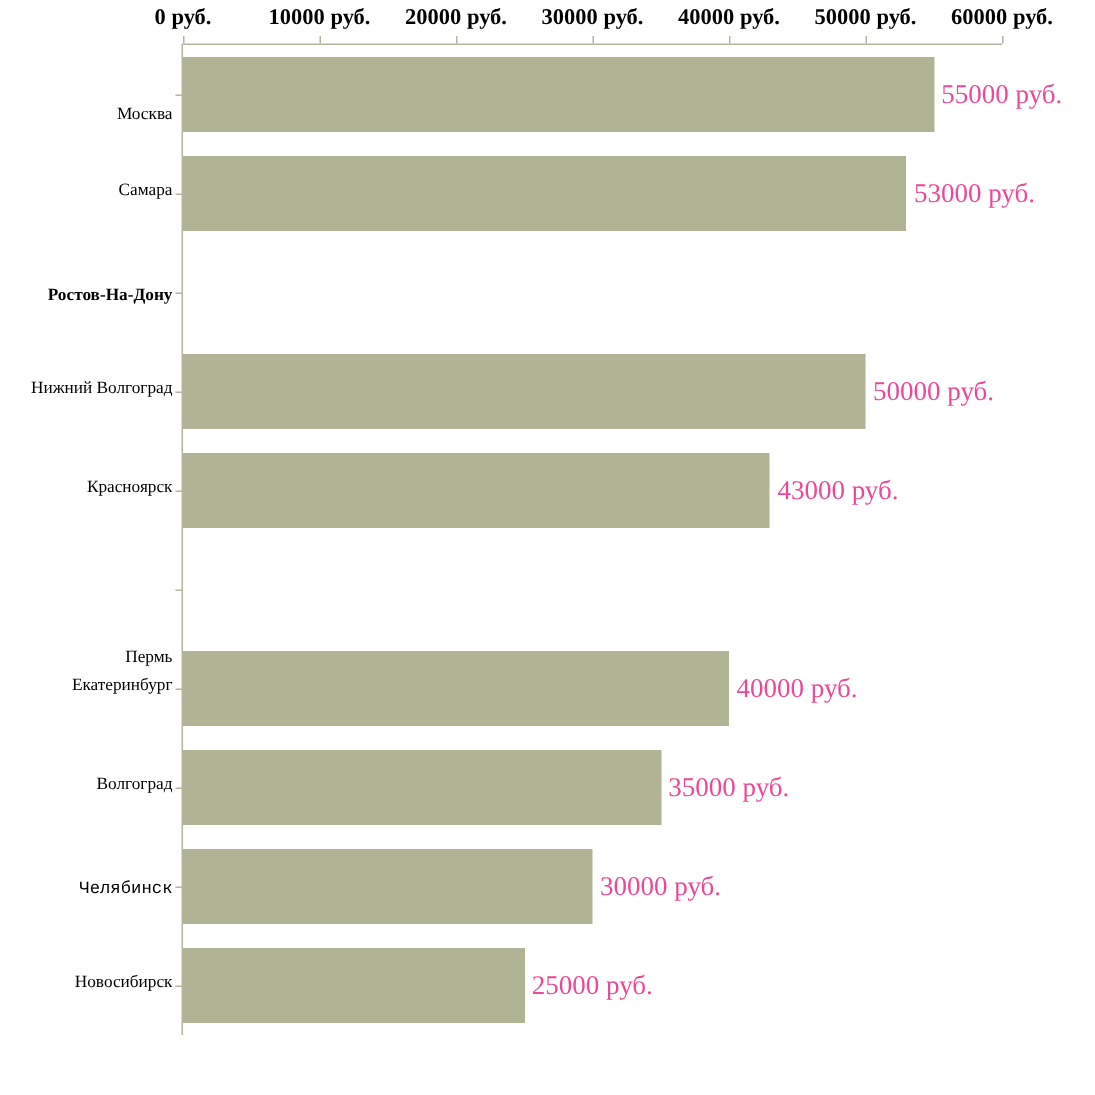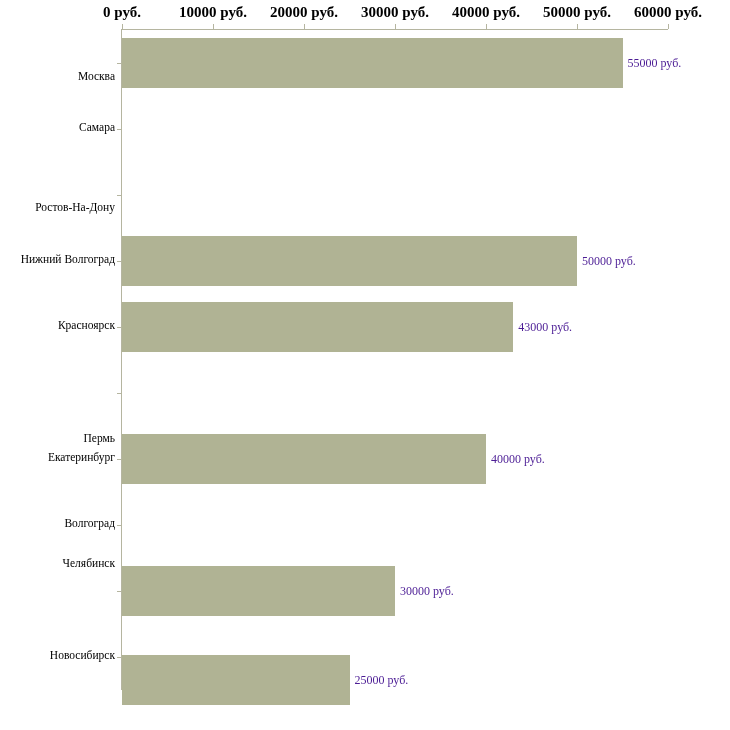--- a/index.html
+++ b/index.html
@@ -67,23 +67,23 @@
   .bar {
     position: absolute;
     left: 0;
     background: #b0b394;
     height: 100%;
   }
   .bar-value {
     position: absolute;
     top: 50%;
     transform: translateY(-50%);
-    font-size: 12px;
+    font-size: 18px;
     white-space: nowrap;
-    color: #4c1d95;
+    color: #ec4899;
     padding-left: 5px;
   }
   .cat-label-wrap {
     position: absolute;
     left: 0;
     top: 30px;
     width: 115px;
     height: 660px;
   }
   .cat-item {
@@ -126,58 +126,66 @@
       <div class="tick-mark" style="left: 577px;"></div>
       <div class="tick-label" style="left: 668px;">60000 руб.</div>
       <div class="tick-mark" style="left: 668px;"></div>
     </div>
 
   <div class="cat-label-wrap" id="catlabels">
       <div class="cat-item" style="top: 40px;">Москва</div>
       <div class="cat-tick" style="top: 33px;"></div>
       <div class="cat-item" style="top: 91px;">Самара</div>
       <div class="cat-tick" style="top: 99px;"></div>
-      <div class="cat-item" style="top: 171px;">Ростов-На-Дону</div>
+      <div class="cat-item" style="top: 161px; font-weight: bold;">Ростов-На-Дону</div>
       <div class="cat-tick" style="top: 165px;"></div>
       <div class="cat-item" style="top: 223px;">Нижний Волгоград</div>
       <div class="cat-tick" style="top: 231px;"></div>
       <div class="cat-item" style="top: 289px;">Красноярск</div>
       <div class="cat-tick" style="top: 297px;"></div>
       <div class="cat-item" style="top: 355px; margin-top: 47px;">Пермь</div>
       <div class="cat-tick" style="top: 363px;"></div>
       <div class="cat-item" style="top: 421px;">Екатеринбург</div>
       <div class="cat-tick" style="top: 429px;"></div>
       <div class="cat-item" style="top: 487px;">Волгоград</div>
       <div class="cat-tick" style="top: 495px;"></div>
-      <div class="cat-item" style="top: 527px;">Челябинск</div>
+      <div class="cat-item" style="top: 556px; font-family: Liberation Mono, monospace;">Челябинск</div>
       <div class="cat-tick" style="top: 561px;"></div>
       <div class="cat-item" style="top: 619px;">Новосибирск</div>
       <div class="cat-tick" style="top: 627px;"></div>
     </div>
 
   <div class="plot-area" id="bars">
       <div class="row" style="top: 8px; height: 50px;">
         <div class="bar" style="width: 500.5px; background: rgb(176, 179, 148);"></div>
         <div class="bar-value" style="left: 500.5px;">55000 руб.</div>
+      </div>
+      <div class="row" style="top: 74px; height: 50px;">
+        <div class="bar" style="width: 482.3px; background: rgb(176, 179, 148);"></div>
+        <div class="bar-value" style="left: 482.3px;">53000 руб.</div>
       </div>
       <div class="row" style="top: 206px; height: 50px;">
         <div class="bar" style="width: 455px; background: rgb(176, 179, 148);"></div>
         <div class="bar-value" style="left: 455px;">50000 руб.</div>
       </div>
       <div class="row" style="top: 272px; height: 50px; padding-left: 40px;">
         <div class="bar" style="width: 391.3px; background: rgb(176, 179, 148);"></div>
         <div class="bar-value" style="left: 391.3px;">43000 руб.</div>
       </div>
       <div class="row" style="top: 404px; height: 50px;">
         <div class="bar" style="width: 364px; background: rgb(176, 179, 148);"></div>
         <div class="bar-value" style="left: 364px;">40000 руб.</div>
       </div>
+      <div class="row" style="top: 470px; height: 50px;">
+        <div class="bar" style="width: 318.5px; background: rgb(176, 179, 148);"></div>
+        <div class="bar-value" style="left: 318.5px;">35000 руб.</div>
+      </div>
       <div class="row" style="top: 536px; height: 50px;">
         <div class="bar" style="width: 273px; background: rgb(176, 179, 148);"></div>
         <div class="bar-value" style="left: 273px;">30000 руб.</div>
       </div>
-      <div class="row" style="top: 625px; height: 50px;">
+      <div class="row" style="top: 602px; height: 50px;">
         <div class="bar" style="width: 227.5px; background: rgb(176, 179, 148);"></div>
         <div class="bar-value" style="left: 227.5px;">25000 руб.</div>
       </div>
     </div>
 
 </div>
 
 </body></html>

